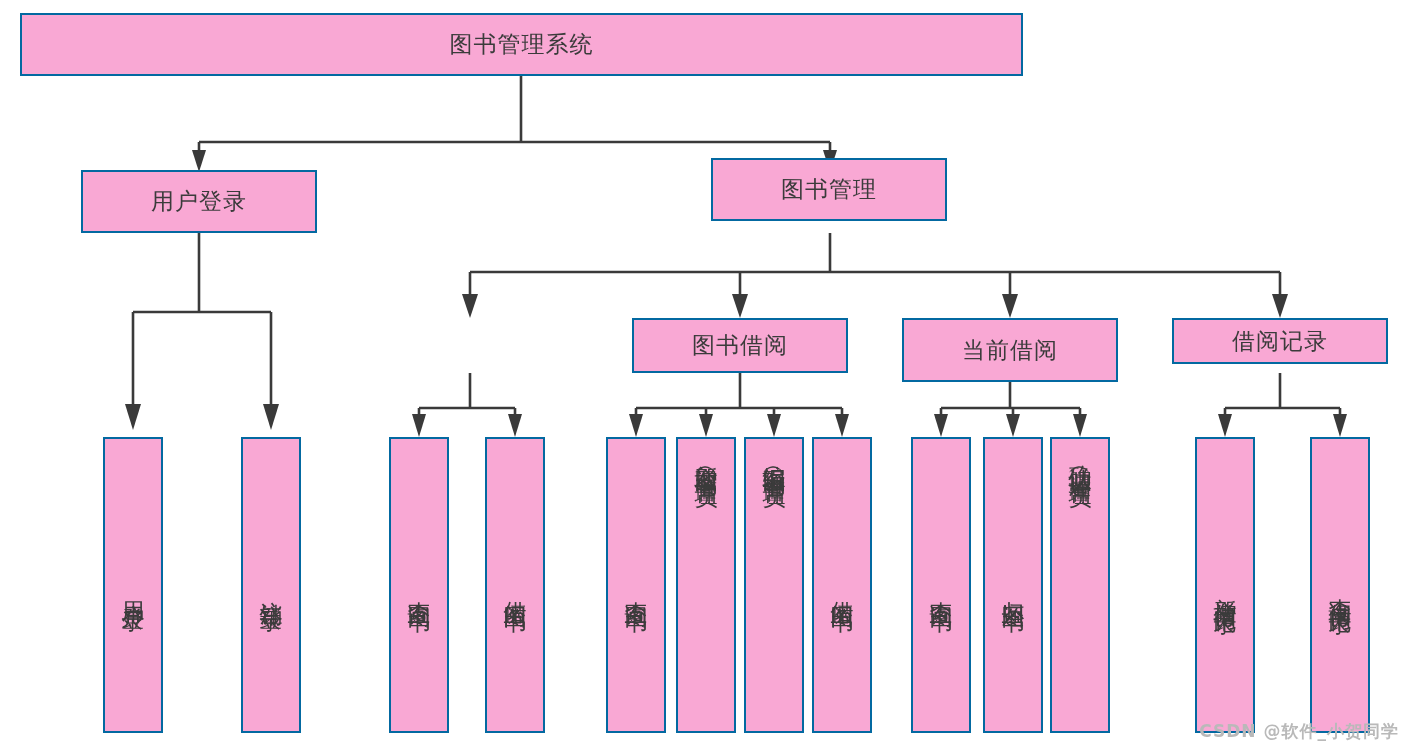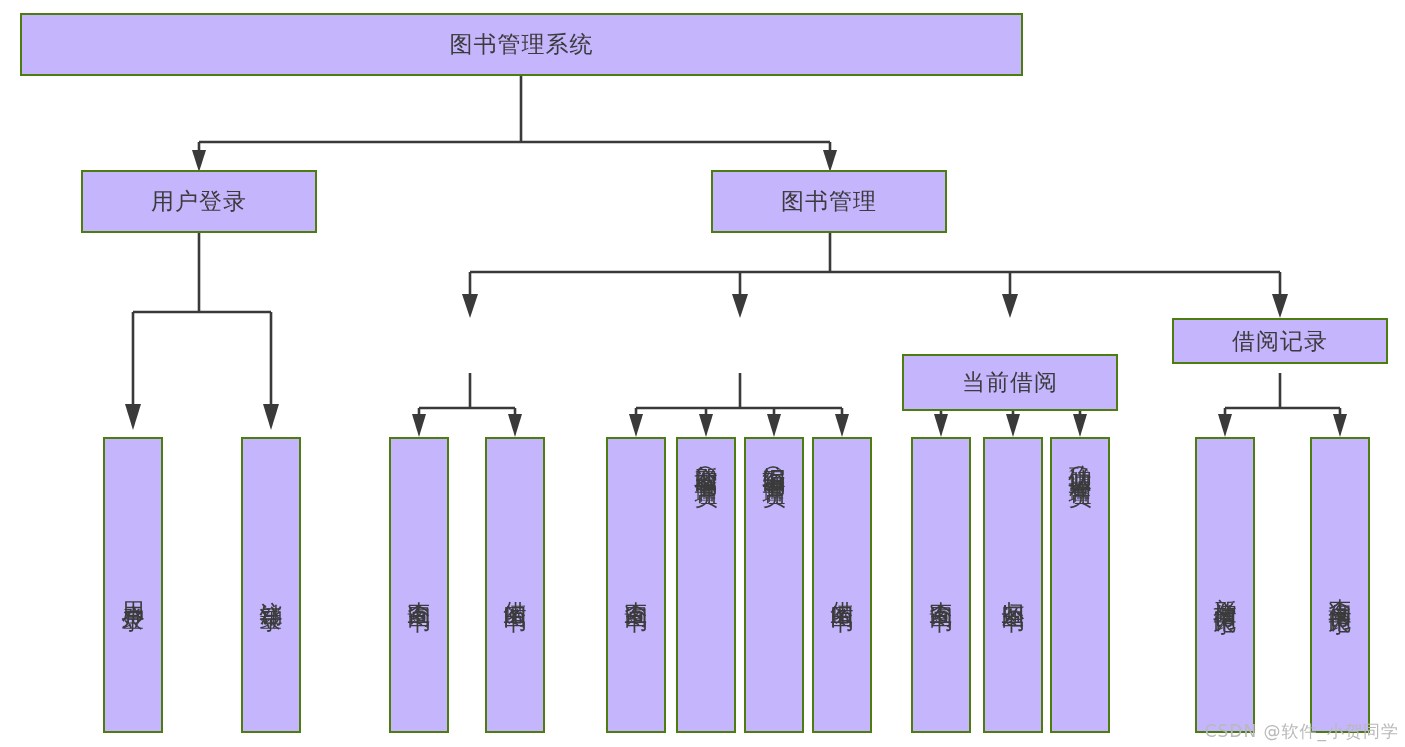--- a/index.html
+++ b/index.html
@@ -5,22 +5,22 @@
   html,body{margin:0;padding:0;background:#ffffff;}
   body{
     font-family:"DejaVu Sans","Liberation Sans",sans-serif;
     width:1405px;height:747px;
     position:relative;overflow:hidden;
   }
   #canvas{position:absolute;left:0;top:0;width:1405px;height:747px;}
   .node{
     position:absolute;
     box-sizing:border-box;
-    background:#c4b5fd;
-    border:2px solid #4d7c0f;
+    background:#f9a8d4;
+    border:2px solid #0369a1;
     display:flex;
     align-items:center;
     justify-content:center;
     color:#3b3b3b;
     letter-spacing:1px;
   }
   .node.h{
     font-size:23px;
     line-height:1;
   }
@@ -39,20 +39,21 @@
   svg.links{position:absolute;left:0;top:0;width:1405px;height:747px;pointer-events:none;}
   .lk{stroke:#3a3a3a;stroke-width:2.6;fill:none;}
   .ah{fill:#3a3a3a;}
   .watermark{
     position:absolute;
     right:6px;bottom:4px;
     font-size:17px;
     color:#b9b9b9;
     letter-spacing:1px;
     white-space:nowrap;
+    font-weight:bold;
   }
 </style>
 </head>
 <body>
 
 <div id="canvas">
 
   <svg class="links" viewBox="0 0 1405 747">
 
     <path class="lk" d="M521,76 L521,142"></path>
@@ -114,23 +115,24 @@
     <path class="lk" d="M1225,408 L1340,408"></path>
     <path class="lk" d="M1225,408 L1225,418"></path>
     <polygon class="ah" points="1225,437 1218,414 1232,414"></polygon>
     <path class="lk" d="M1340,408 L1340,418"></path>
     <polygon class="ah" points="1340,437 1333,414 1347,414"></polygon>
   </svg>
 
   <div class="node h root" style="left:20px;top:13px;width:1003px;height:63px;">图书管理系统</div>
 
   <div class="node h" style="left:81px;top:170px;width:236px;height:63px;">用户登录</div>
-  <div class="node h" style="left:711px;top:170px;width:236px;height:63px;">图书管理</div>
+  <div class="node h" style="left:711px;top:158px;width:236px;height:63px;">图书管理</div>
 
-  <div class="node h" style="left:902px;top:318px;width:216px;height:57px;margin-top:36px;">当前借阅</div>
+  <div class="node h" style="left:632px;top:318px;width:216px;height:55px;">图书借阅</div>
+  <div class="node h" style="left:902px;top:318px;width:216px;height:64px;">当前借阅</div>
   <div class="node h" style="left:1172px;top:318px;width:216px;height:46px;">借阅记录</div>
 
   <div class="node v mid" style="left:103px;top:437px;width:60px;height:296px;">用户登录</div>
   <div class="node v mid" style="left:241px;top:437px;width:60px;height:296px;">注销登录</div>
 
   <div class="node v mid" style="left:389px;top:437px;width:60px;height:296px;">查询图书</div>
   <div class="node v mid" style="left:485px;top:437px;width:60px;height:296px;">借阅图书</div>
 
   <div class="node v mid" style="left:606px;top:437px;width:60px;height:296px;">查询图书</div>
   <div class="node v" style="left:676px;top:437px;width:60px;height:296px;">新增图书（管理员）</div>

